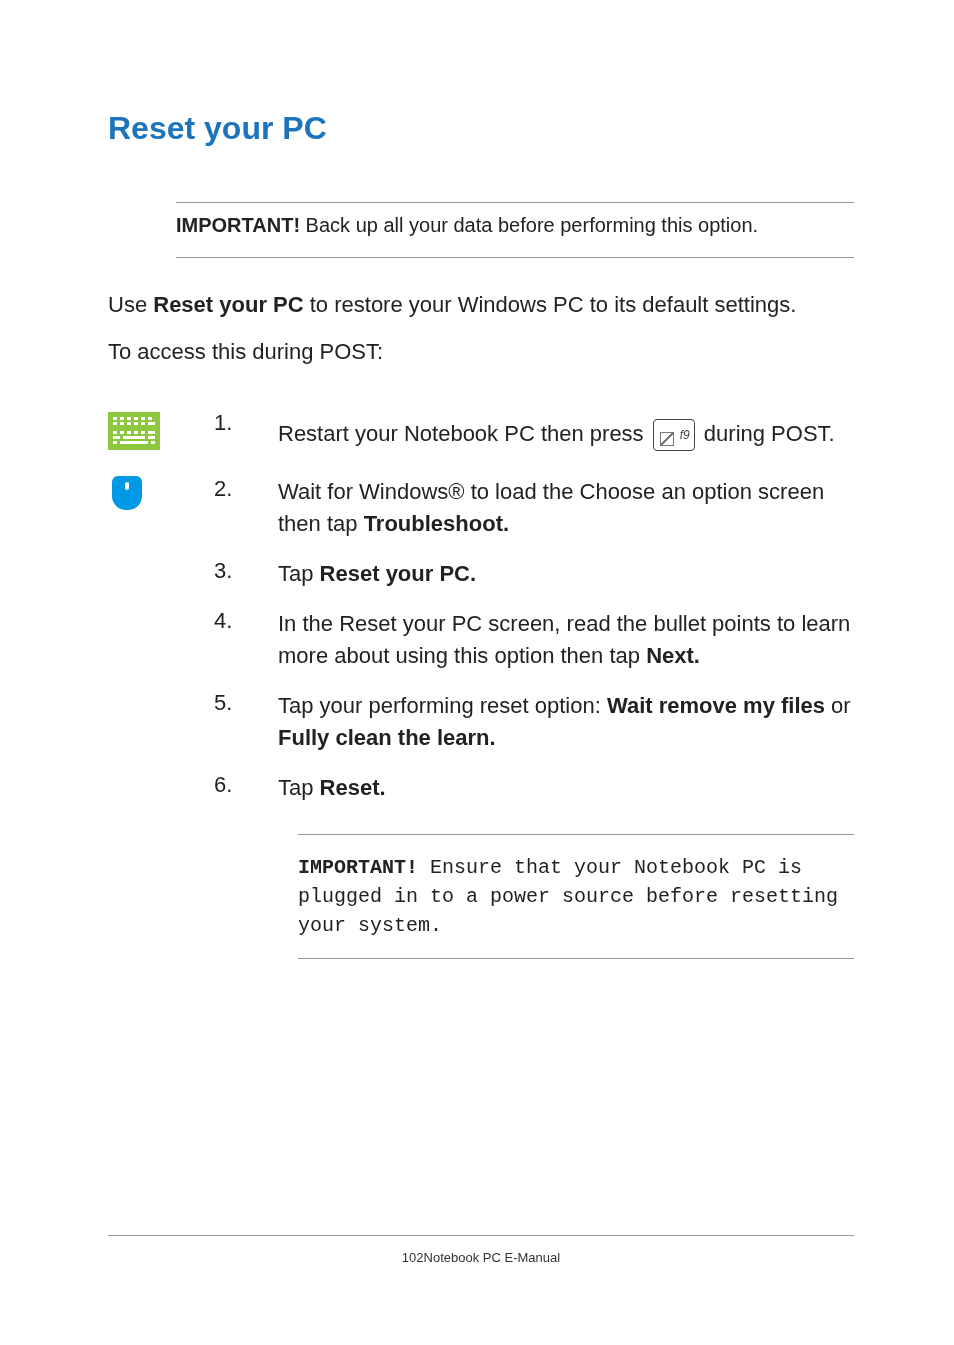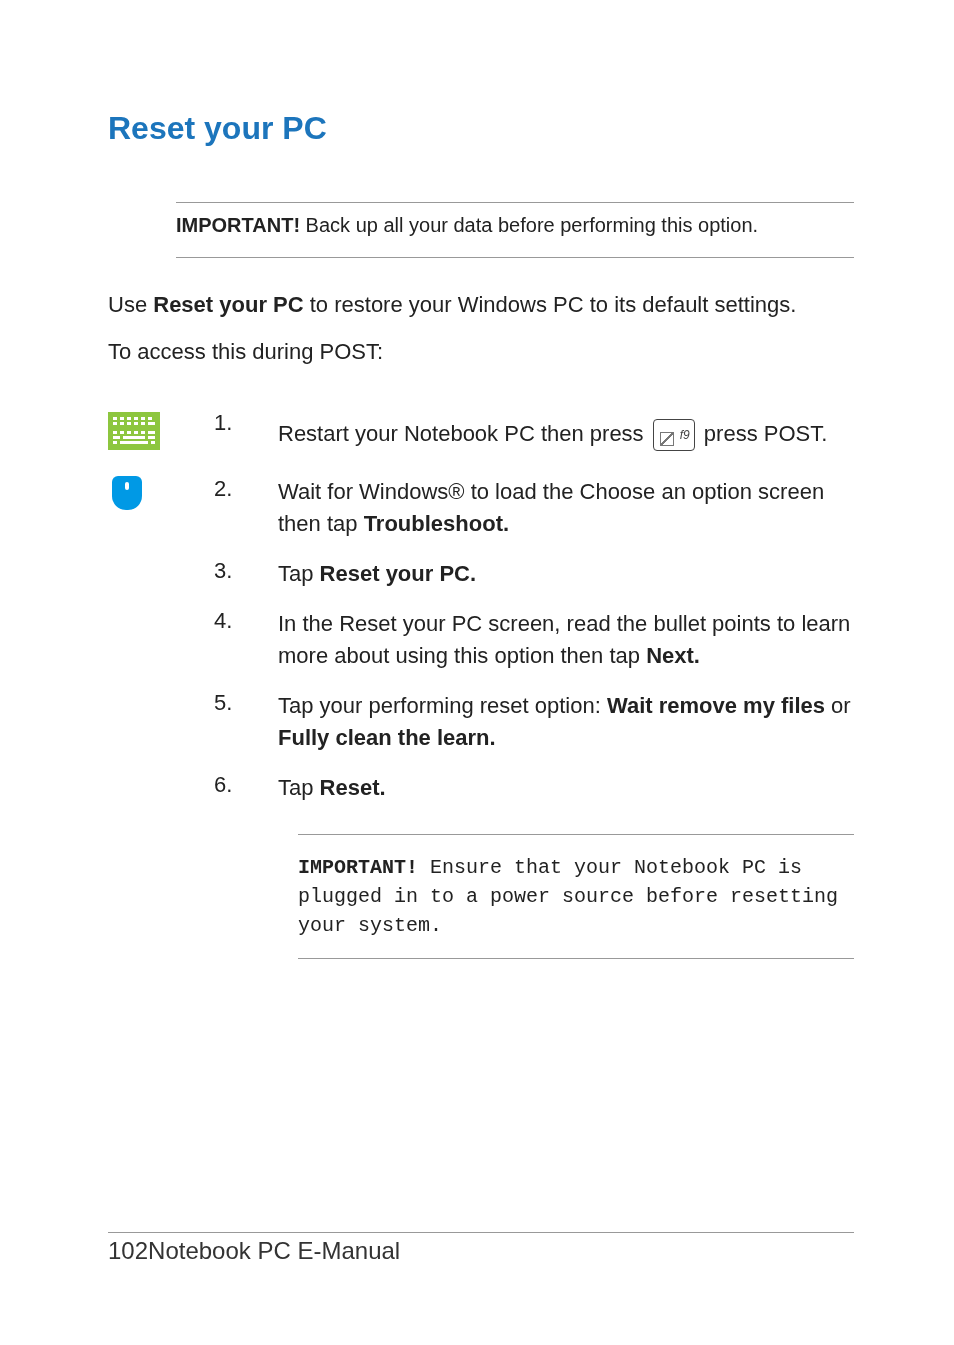--- a/index.html
+++ b/index.html
@@ -155,24 +155,24 @@
       line-height: 1.45;
       font-family: Liberation Mono, monospace;
     }
     .callout-bottom b { font-weight: 700; }
     .footer {
       position: absolute;
       bottom: 80px;
       left: 108px;
       right: 100px;
       border-top: 1px solid #999;
-      padding-top: 4px;
+      padding-top: 14px;
       display: flex;
-      justify-content: flex-start;
-      font-size: 24px;
+      justify-content: center;
+      font-size: 13px;
       color: #333;
     }
     .loose { line-height: 2.2; }
   </style>
 </head>
 <body>
 
 <div class="page">
   <h1 class="title">Reset your PC</h1>
 
@@ -187,21 +187,21 @@
   <p class="sub-intro">To access this during POST:</p>
 
   <div class="steps">
 
     <div class="step-row">
       <div class="icon-col">
         <div class="keyboard-icon"></div>
       </div>
       <div class="num-col">1.</div>
       <div class="text-col loose">
-        <span>Restart your Notebook PC then press </span><span class="key-icon"></span><span> press POST.</span>
+        <span>Restart your Notebook PC then press </span><span class="key-icon"></span><span> during POST.</span>
       </div>
     </div>
 
     <div class="step-row">
       <div class="icon-col">
         <div class="mouse-icon"></div>
       </div>
       <div class="num-col">2.</div>
       <div class="text-col">
         <span>Wait for Windows® to load the Choose an option screen then tap </span><b>Troubleshoot.</b>

